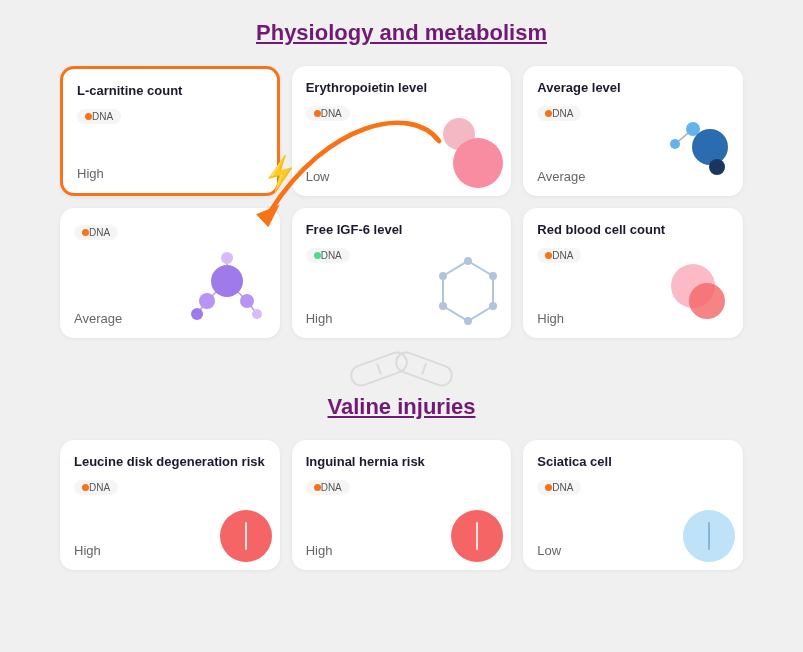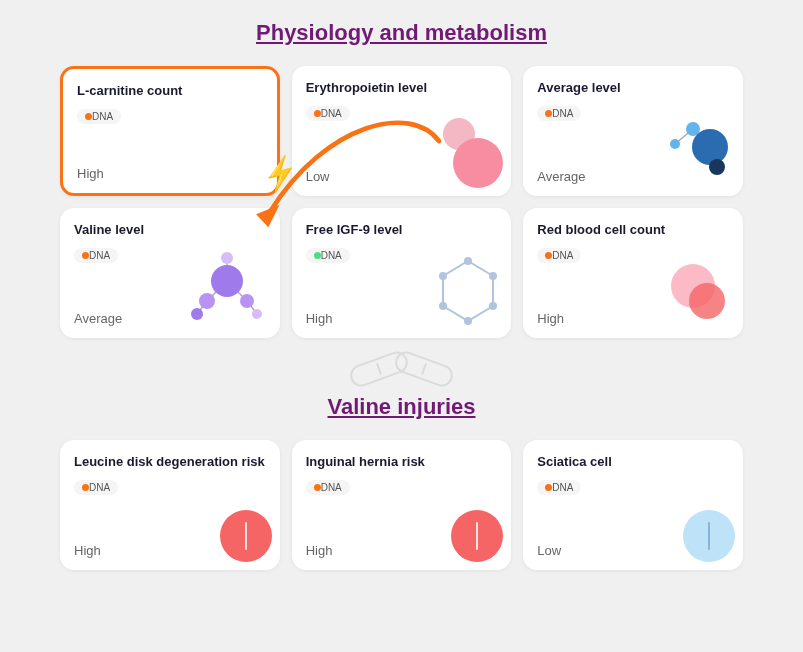--- a/index.html
+++ b/index.html
@@ -255,21 +255,20 @@
             <line x1="55" y1="38" x2="62" y2="58" stroke="#aaa" stroke-width="1.5"></line>
             <circle cx="38" cy="20" r="7" fill="#63b3ed"></circle>
             <circle cx="55" cy="38" r="18" fill="#2b6cb0"></circle>
             <circle cx="20" cy="35" r="5" fill="#63b3ed"></circle>
             <circle cx="62" cy="58" r="8" fill="#1a365d"></circle>
           </svg>
         </div>
       </div>
 
       <div class="card">
-        <div class="card-title">Valine level</div>
         <div class="dna-badge">
           <span class="dna-dot"></span>
           <span>DNA</span>
         </div>
         <div class="card-status">Average</div>
         <div class="card-illustration">
           <svg width="90" height="80" viewBox="0 0 90 80">
             <line x1="45" y1="35" x2="25" y2="55" stroke="#aaa" stroke-width="1.5"></line>
             <line x1="45" y1="35" x2="65" y2="55" stroke="#aaa" stroke-width="1.5"></line>
             <line x1="45" y1="35" x2="45" y2="12" stroke="#aaa" stroke-width="1.5"></line>
@@ -279,21 +278,21 @@
             <circle cx="25" cy="55" r="8" fill="#b794f4"></circle>
             <circle cx="65" cy="55" r="7" fill="#b794f4"></circle>
             <circle cx="45" cy="12" r="6" fill="#d6bcfa"></circle>
             <circle cx="15" cy="68" r="6" fill="#9f7aea"></circle>
             <circle cx="75" cy="68" r="5" fill="#d6bcfa"></circle>
           </svg>
         </div>
       </div>
 
       <div class="card">
-        <div class="card-title">Free IGF-9 level</div>
+        <div class="card-title">Free IGF-6 level</div>
         <div class="dna-badge">
           <span class="dna-dot green"></span>
           <span>DNA</span>
         </div>
         <div class="card-status">High</div>
         <div class="card-illustration">
           <svg width="70" height="70" viewBox="0 0 70 70">
 
             <polygon points="35,5 60,20 60,50 35,65 10,50 10,20" fill="none" stroke="#b0c4de" stroke-width="2"></polygon>
             <circle cx="35" cy="5" r="4" fill="#b0c4de"></circle>

